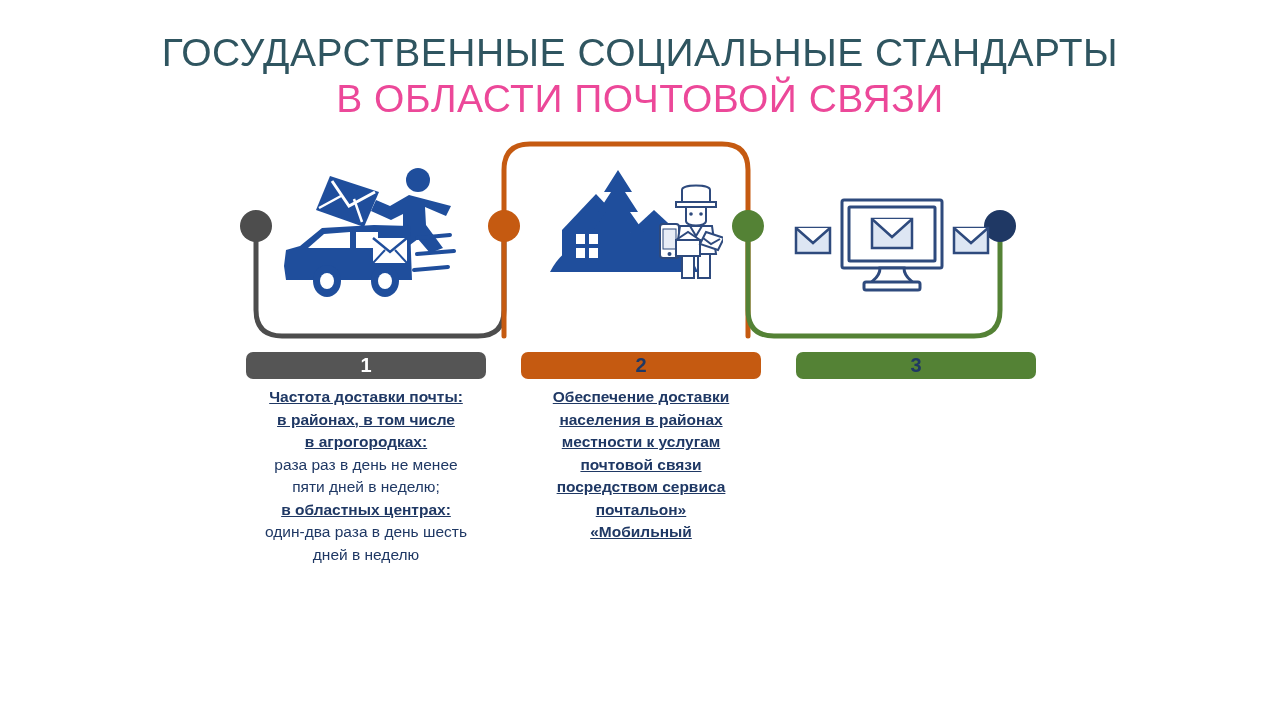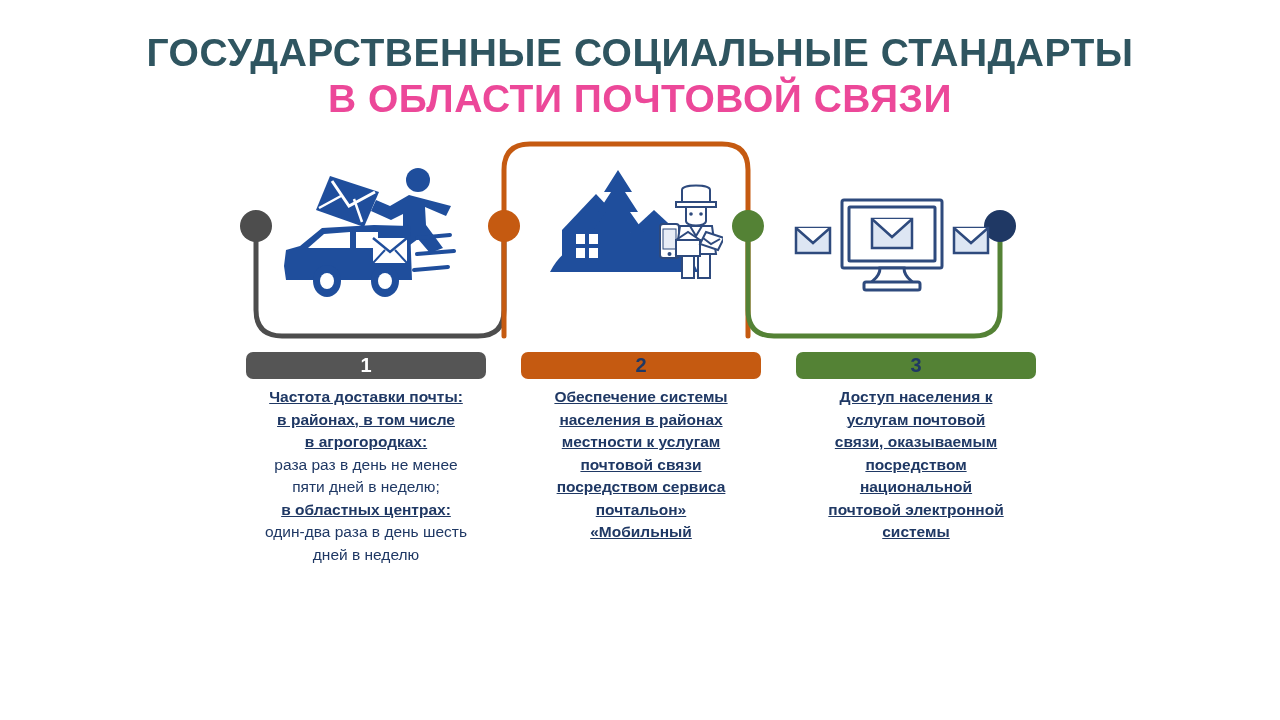--- a/index.html
+++ b/index.html
@@ -20,21 +20,21 @@
   .title-block {
     position: absolute;
     left: 0;
     top: 30px;
     width: 1280px;
     text-align: center;
   }
   .title-line {
     color: #2f5560;
     font-family: "Liberation Sans Narrow", "Liberation Sans", sans-serif;
-    font-weight: bold;
+    font-weight: normal;
     font-size: 39px;
     line-height: 46px;
     letter-spacing: 0.5px;
     text-transform: uppercase;
     white-space: nowrap;
   }
 
   
   .stage {
     position: absolute;
@@ -259,39 +259,30 @@
         <div class="ln-n">один-два раза в день шесть</div>
         <div class="ln-n">дней в неделю</div>
       </div>
     </div>
 
     <div class="column">
       <div class="num-bar" id="bar-2" style="background: rgb(197, 90, 17); color: rgb(31, 56, 100);">
         <span>2</span>
       </div>
       <div class="col-text" style="color: rgb(31, 56, 100);">
-        <div class="ln-b">Обеспечение системы</div>
+        <div class="ln-b">Обеспечение доставки</div>
         <div class="ln-b">населения в районах</div>
         <div class="ln-b">местности к услугам</div>
         <div class="ln-b">почтовой связи</div>
         <div class="ln-b">посредством сервиса</div>
         <div class="ln-b">почтальон»</div>
         <div class="ln-b">«Мобильный</div>
       </div>
     </div>
 
     <div class="column">
       <div class="num-bar" id="bar-3" style="background: rgb(84, 130, 53); color: rgb(31, 56, 100);">
         <span>3</span>
       </div>
-      <div class="col-text" style="color: rgb(31, 56, 100);">
-        <div class="ln-b">Доступ населения к</div>
-        <div class="ln-b">услугам почтовой</div>
-        <div class="ln-b">связи, оказываемым</div>
-        <div class="ln-b">посредством</div>
-        <div class="ln-b">национальной</div>
-        <div class="ln-b">почтовой электронной</div>
-        <div class="ln-b">системы</div>
-      </div>
     </div>
 
   </div>
 </div>
 
 </body></html>

